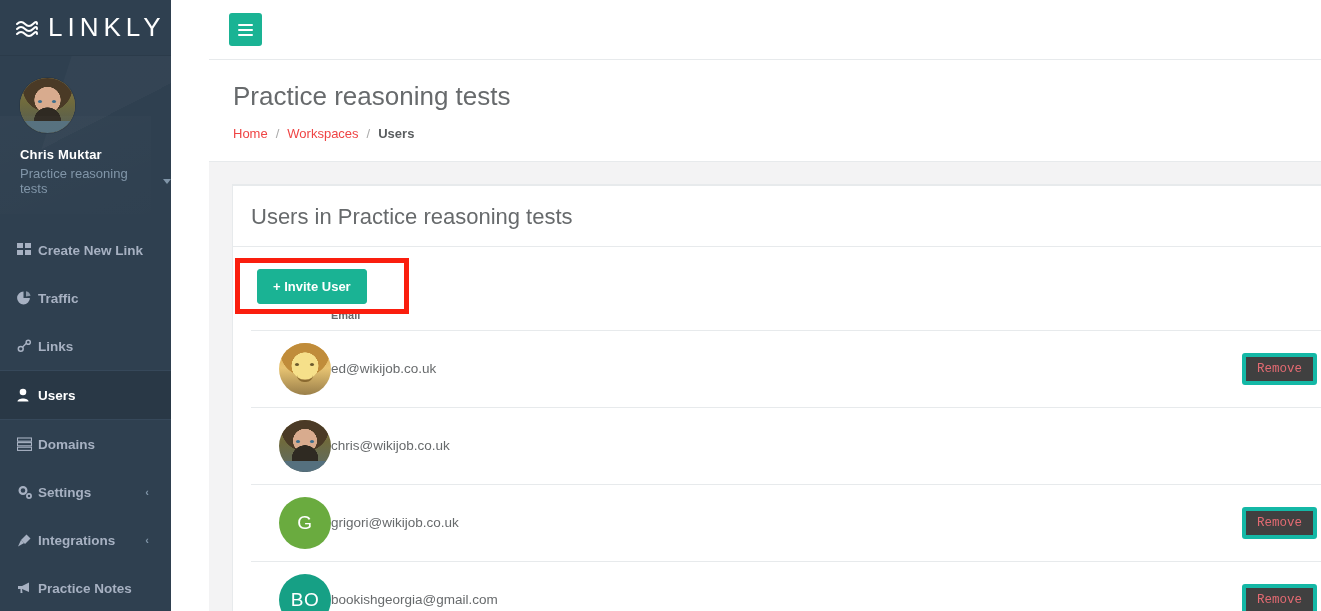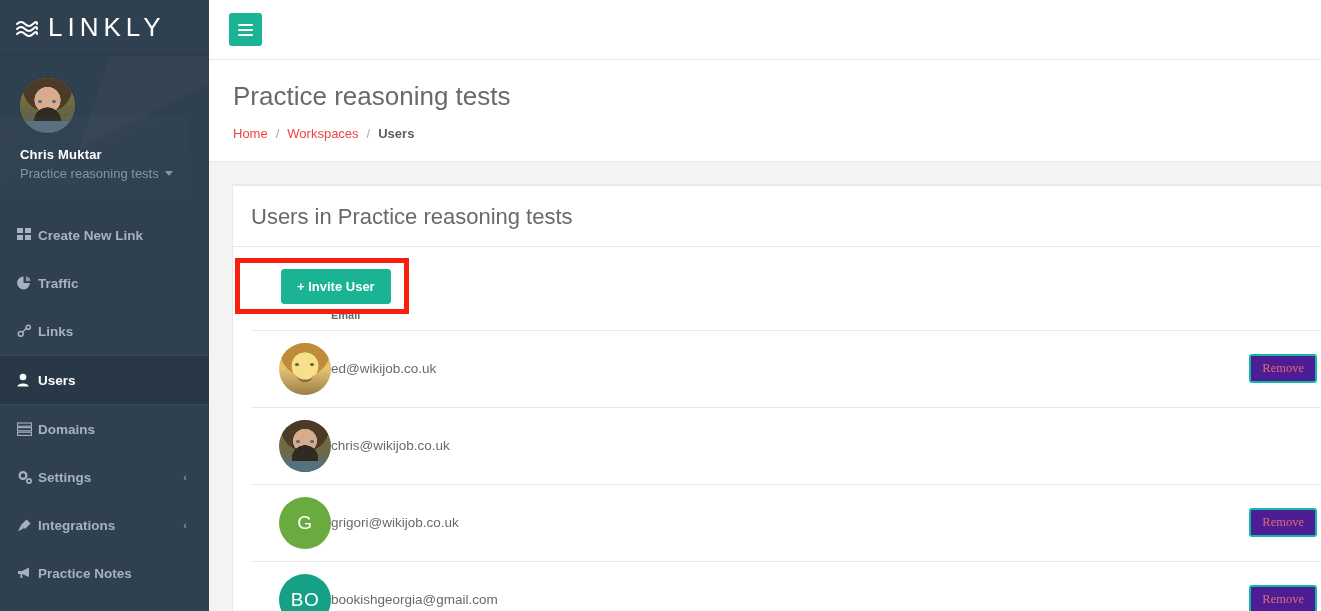--- a/index.html
+++ b/index.html
@@ -13,21 +13,21 @@
   }
   #app {
     position: relative;
     width: 1321px; height: 611px;
     overflow: hidden;
   }
 
   
   .sidebar {
     position: absolute; left: 0; top: 0;
-    width: 209px; height: 611px;
+    width: 171px; height: 611px;
     background: #2f4050;
     overflow: hidden;
   }
   .sidebar-logo {
     height: 56px;
     background: #2f4050;
     display: flex; align-items: center;
     padding-left: 14px;
     position: relative;
     border-bottom: 1px solid #2b3b4a;
@@ -236,21 +236,20 @@
   .btn-invite {
     background: #1ab394;
     color: #ffffff;
     border: 1px solid #1ab394;
     border-radius: 3px;
     font-size: 13px;
     font-weight: bold;
     padding: 9px 15px;
     cursor: pointer;
     font-family: "Liberation Sans", sans-serif;
-    margin-left: 24px;
   }
 
   table.users { width: 100%; border-collapse: collapse; margin-top: 11px; }
   table.users th {
     text-align: left;
     font-size: 11px;
     font-weight: bold;
     color: #676a6c;
     padding: 0 0 9px 0;
   }
@@ -311,28 +310,28 @@
     background: #3d6d8c;
   }
   .avatar-sm.photo-chris .eye.l { left: 17px; }
   .avatar-sm.photo-chris .eye.r { left: 31px; }
   .avatar-sm.photo-chris .shirt {
     position: absolute; left: 0; right: 0; bottom: 0;
     height: 11px; background: #55707e;
   }
 
   .btn-remove {
-    border: 2px solid #14b8a6;
+    border: 4px solid #14b8a6;
     color: #e36a72;
-    background: #4c1d95;
+    background: #404040;
     border-radius: 3px;
     font-size: 12.5px;
     padding: 5px 11px;
     cursor: pointer;
-    font-family: Liberation Serif, serif;
+    font-family: Liberation Mono, monospace;
   }
 
   
   .annot-box {
     position: absolute;
     left: 235px; top: 258px;
     width: 174px; height: 56px;
     border: 5px solid #fa1e0e;
     background: #ffffff;
     z-index: 40;

